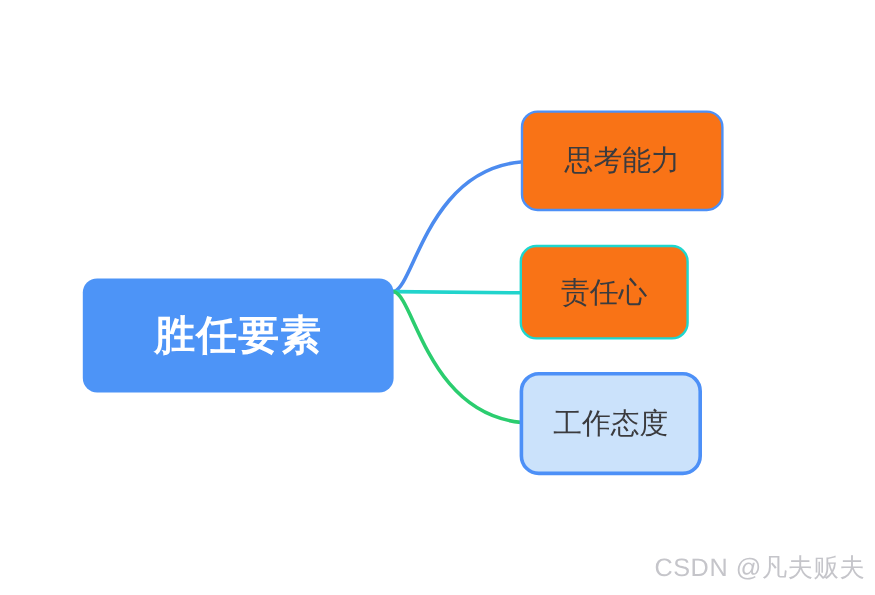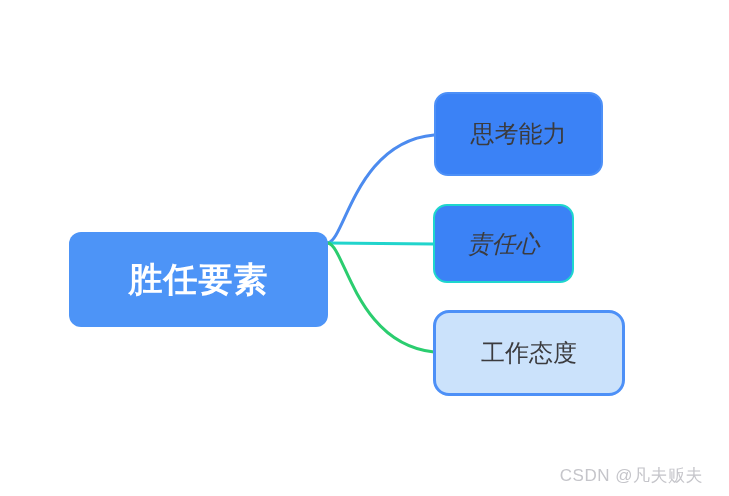--- a/index.html
+++ b/index.html
@@ -51,53 +51,52 @@
     color: var(--root_text);
     font-size: 34px;
     font-weight: 600;
     letter-spacing: 1px;
     margin-top: 36px;
   }
   .node.child {
     color: var(--child_text);
     font-size: 24px;
     font-weight: 400;
-    background: #3b82f6;
+    background: #f97316;
   }
   .node.child1 {
     left: 434px;
     top: 92px;
     width: 169px;
     height: 84px;
     border: 2.5px solid var(--child1_border);
     border-radius: 14px;
   }
   .node.child2 {
     left: 433px;
     top: 204px;
     width: 141px;
     height: 79px;
     border: 2.5px solid var(--child2_border);
     border-radius: 14px;
-    font-style: italic;
   }
   .node.child3 {
     left: 433px;
     top: 310px;
-    width: 192px;
+    width: 152px;
     height: 86px;
     border: 3.5px solid var(--child3_border);
     border-radius: 16px;
     background: var(--child3_fill);
   }
   .watermark {
     position: absolute;
-    right: 26px;
+    right: 8px;
     bottom: 9px;
-    font-size: 17px;
+    font-size: 21px;
     color: var(--watermark_text);
     letter-spacing: 0.5px;
     user-select: none;
   }
 </style>
 </head>
 <body>
 
 <div class="canvas">
 

